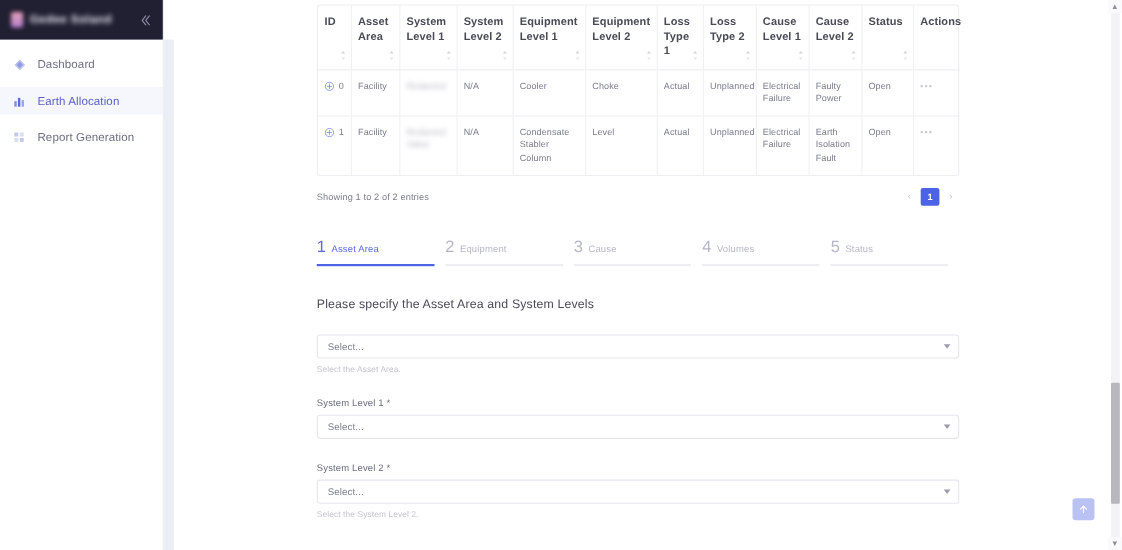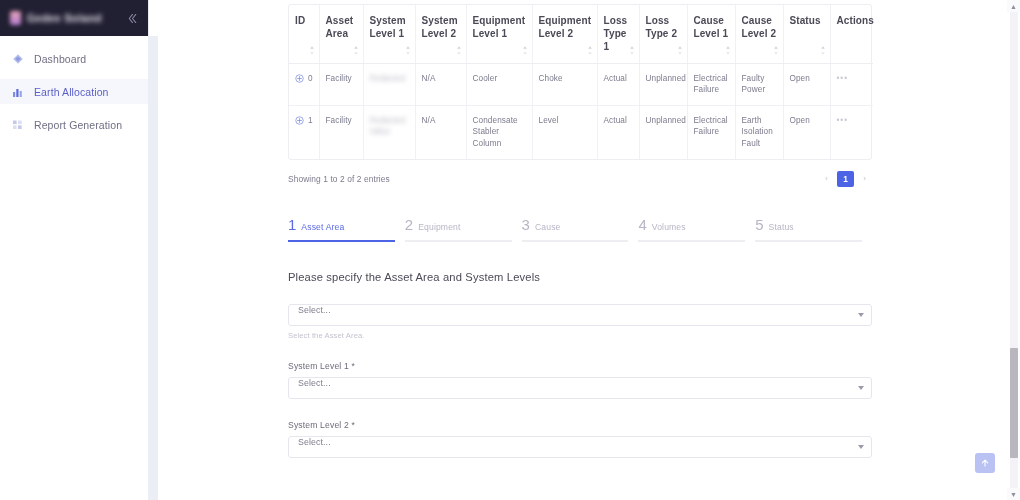--- a/index.html
+++ b/index.html
@@ -199,21 +199,21 @@
   .field-label {
     font-size: 8.6px; color: #6b6b7c; letter-spacing: .15px;
     display: block; margin-bottom: 6px;
   }
   .select-box {
     position: relative;
     height: 22px;
     border: 1px solid #e6e6ee;
     border-radius: 3px;
     background: #fff;
-    display: flex; align-items: flex-start;
+    display: flex; align-items: center;
     padding: 0 16px 0 9px;
     width: 584px;
   }
   .select-value { font-size: 8.8px; color: #7d7d8e; letter-spacing: .1px; }
   .select-caret {
     position: absolute; right: 7px; top: 50%;
     transform: translateY(-50%);
     width: 0; height: 0;
     border-left: 3px solid transparent;
     border-right: 3px solid transparent;
@@ -543,20 +543,21 @@
           <span class="select-caret"></span>
         </div>
       </div>
 
       <div class="field">
         <label class="field-label">System Level 2 *</label>
         <div class="select-box">
           <span class="select-value">Select...</span>
           <span class="select-caret"></span>
         </div>
+        <div class="field-help">Select the System Level 2.</div>
       </div>
 
     </div>
 
     <div class="back-to-top">
       <svg width="10" height="10" viewBox="0 0 12 12">
         <path d="M6 2.5 L6 9.5 M6 2.5 L2.8 5.8 M6 2.5 L9.2 5.8" stroke="#ffffff" stroke-width="1.3" fill="none" stroke-linecap="round" stroke-linejoin="round"></path>
       </svg>
     </div>
   </main>

